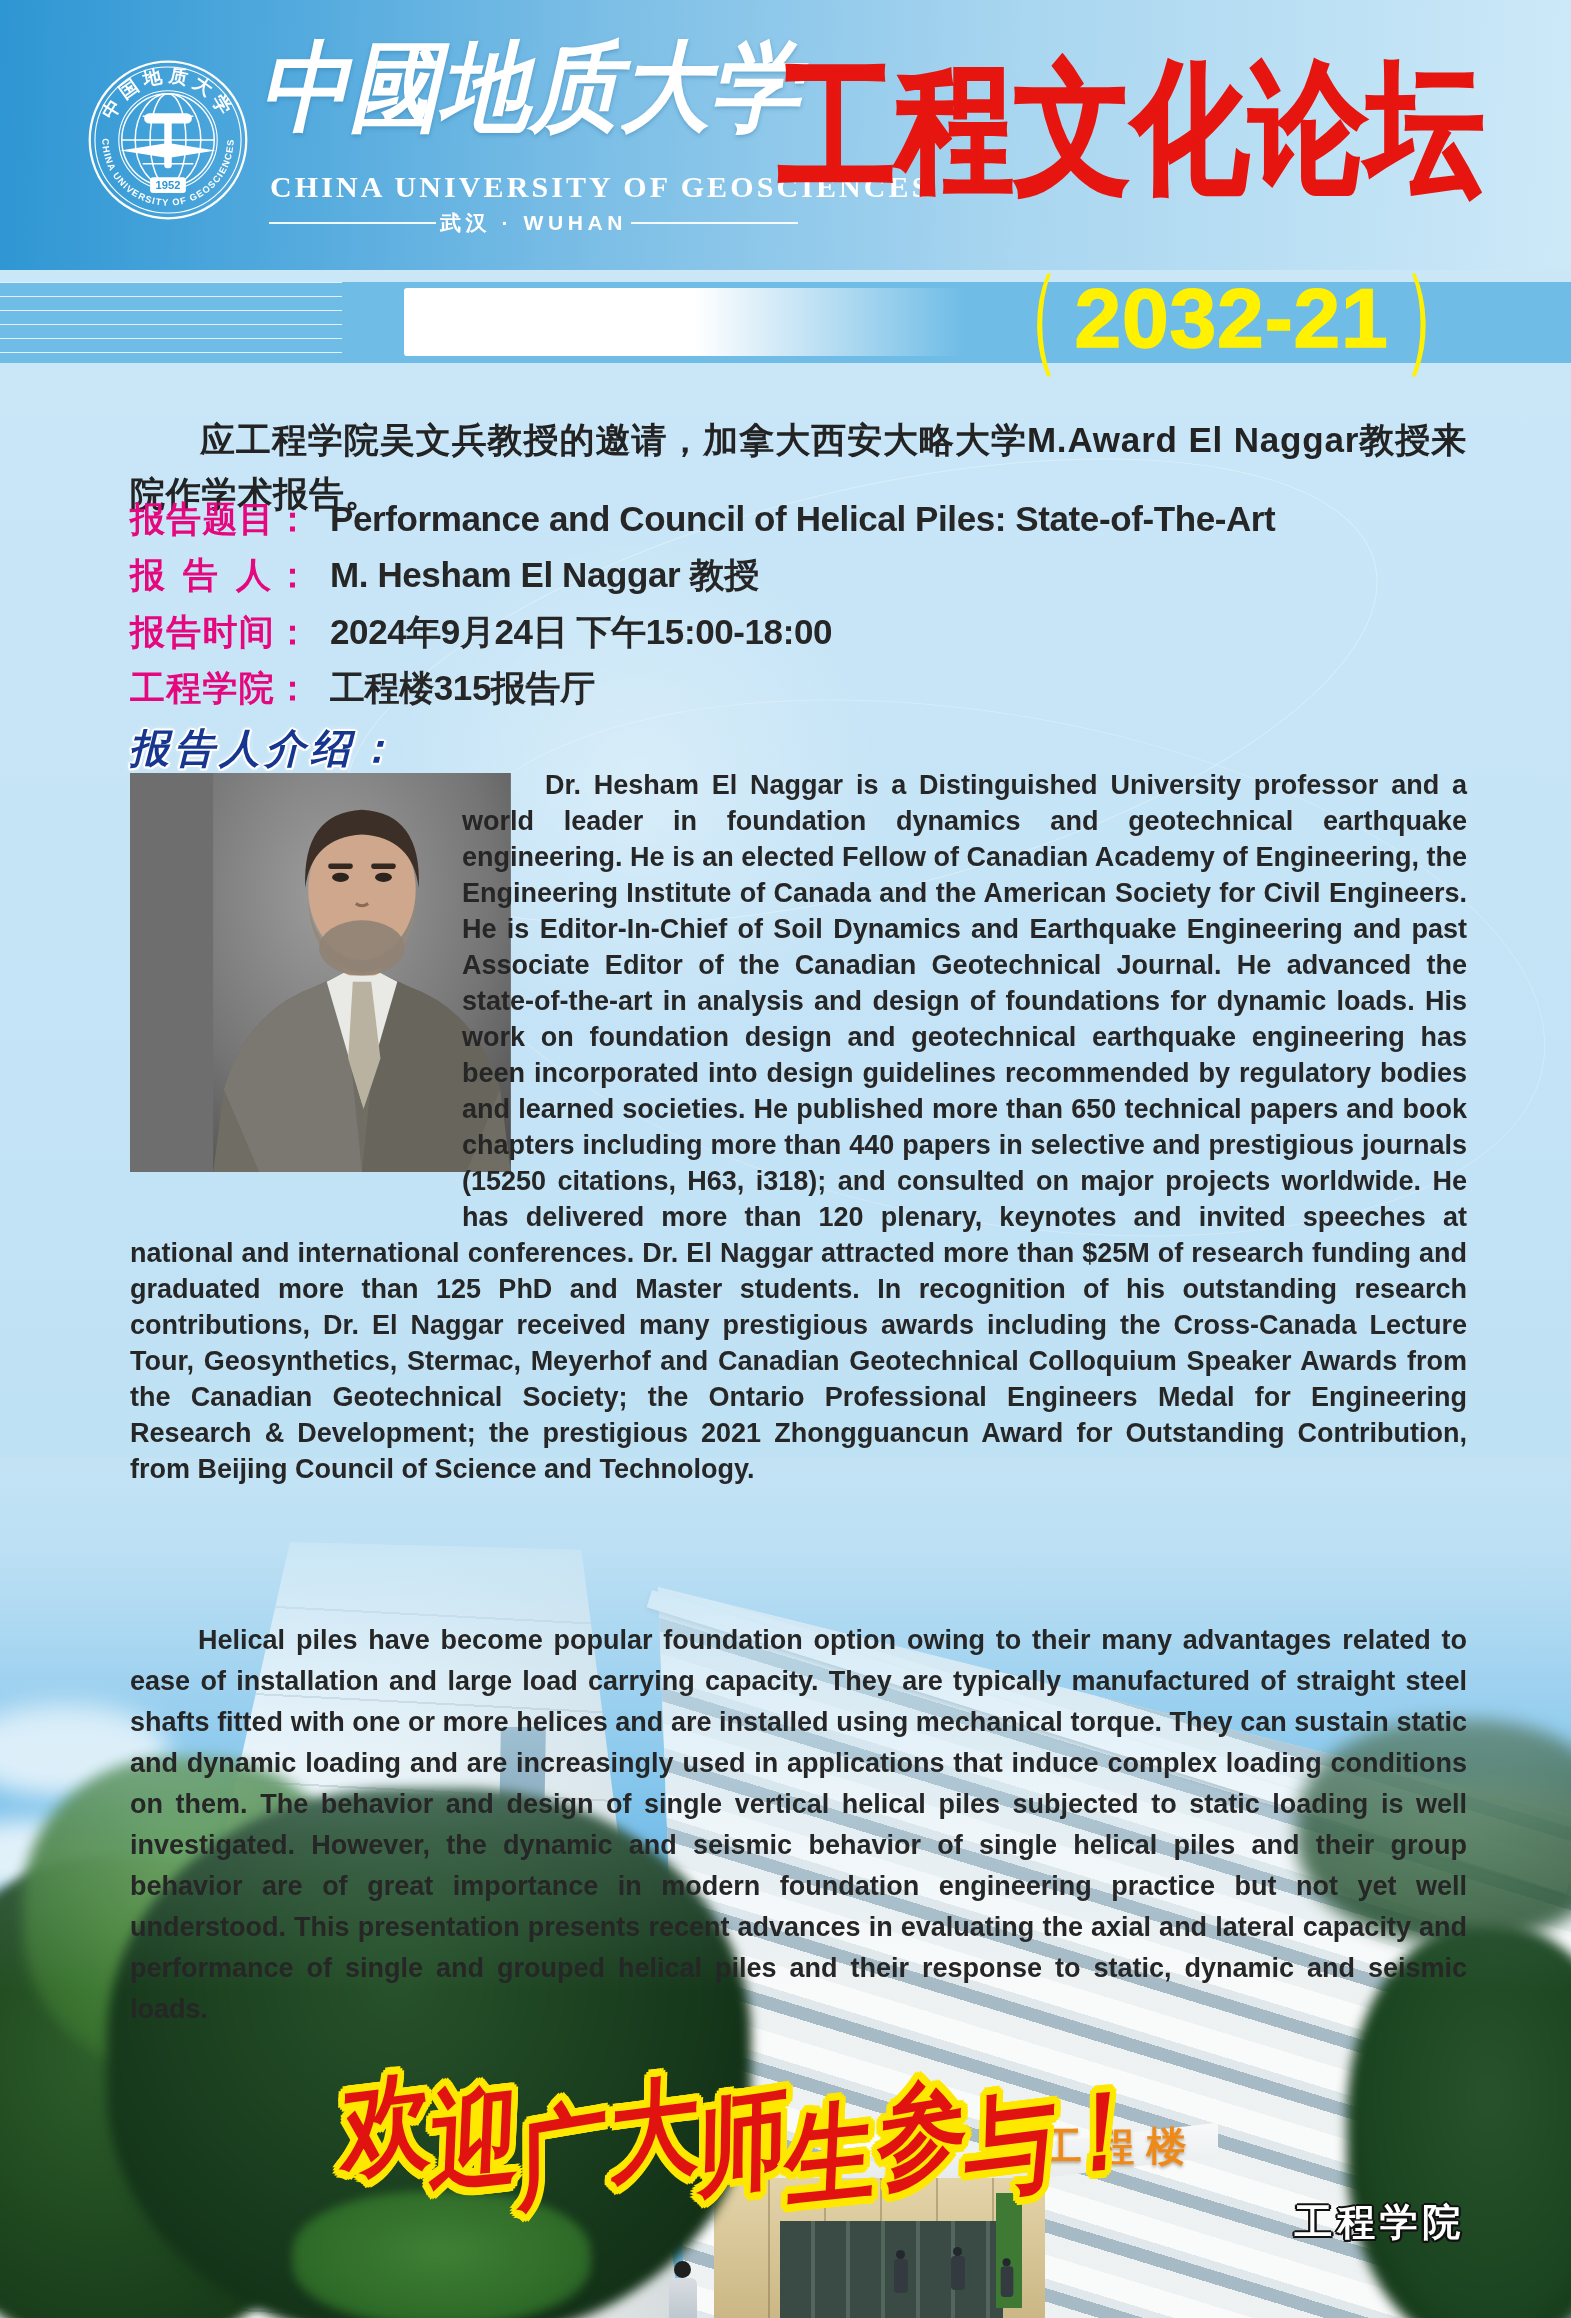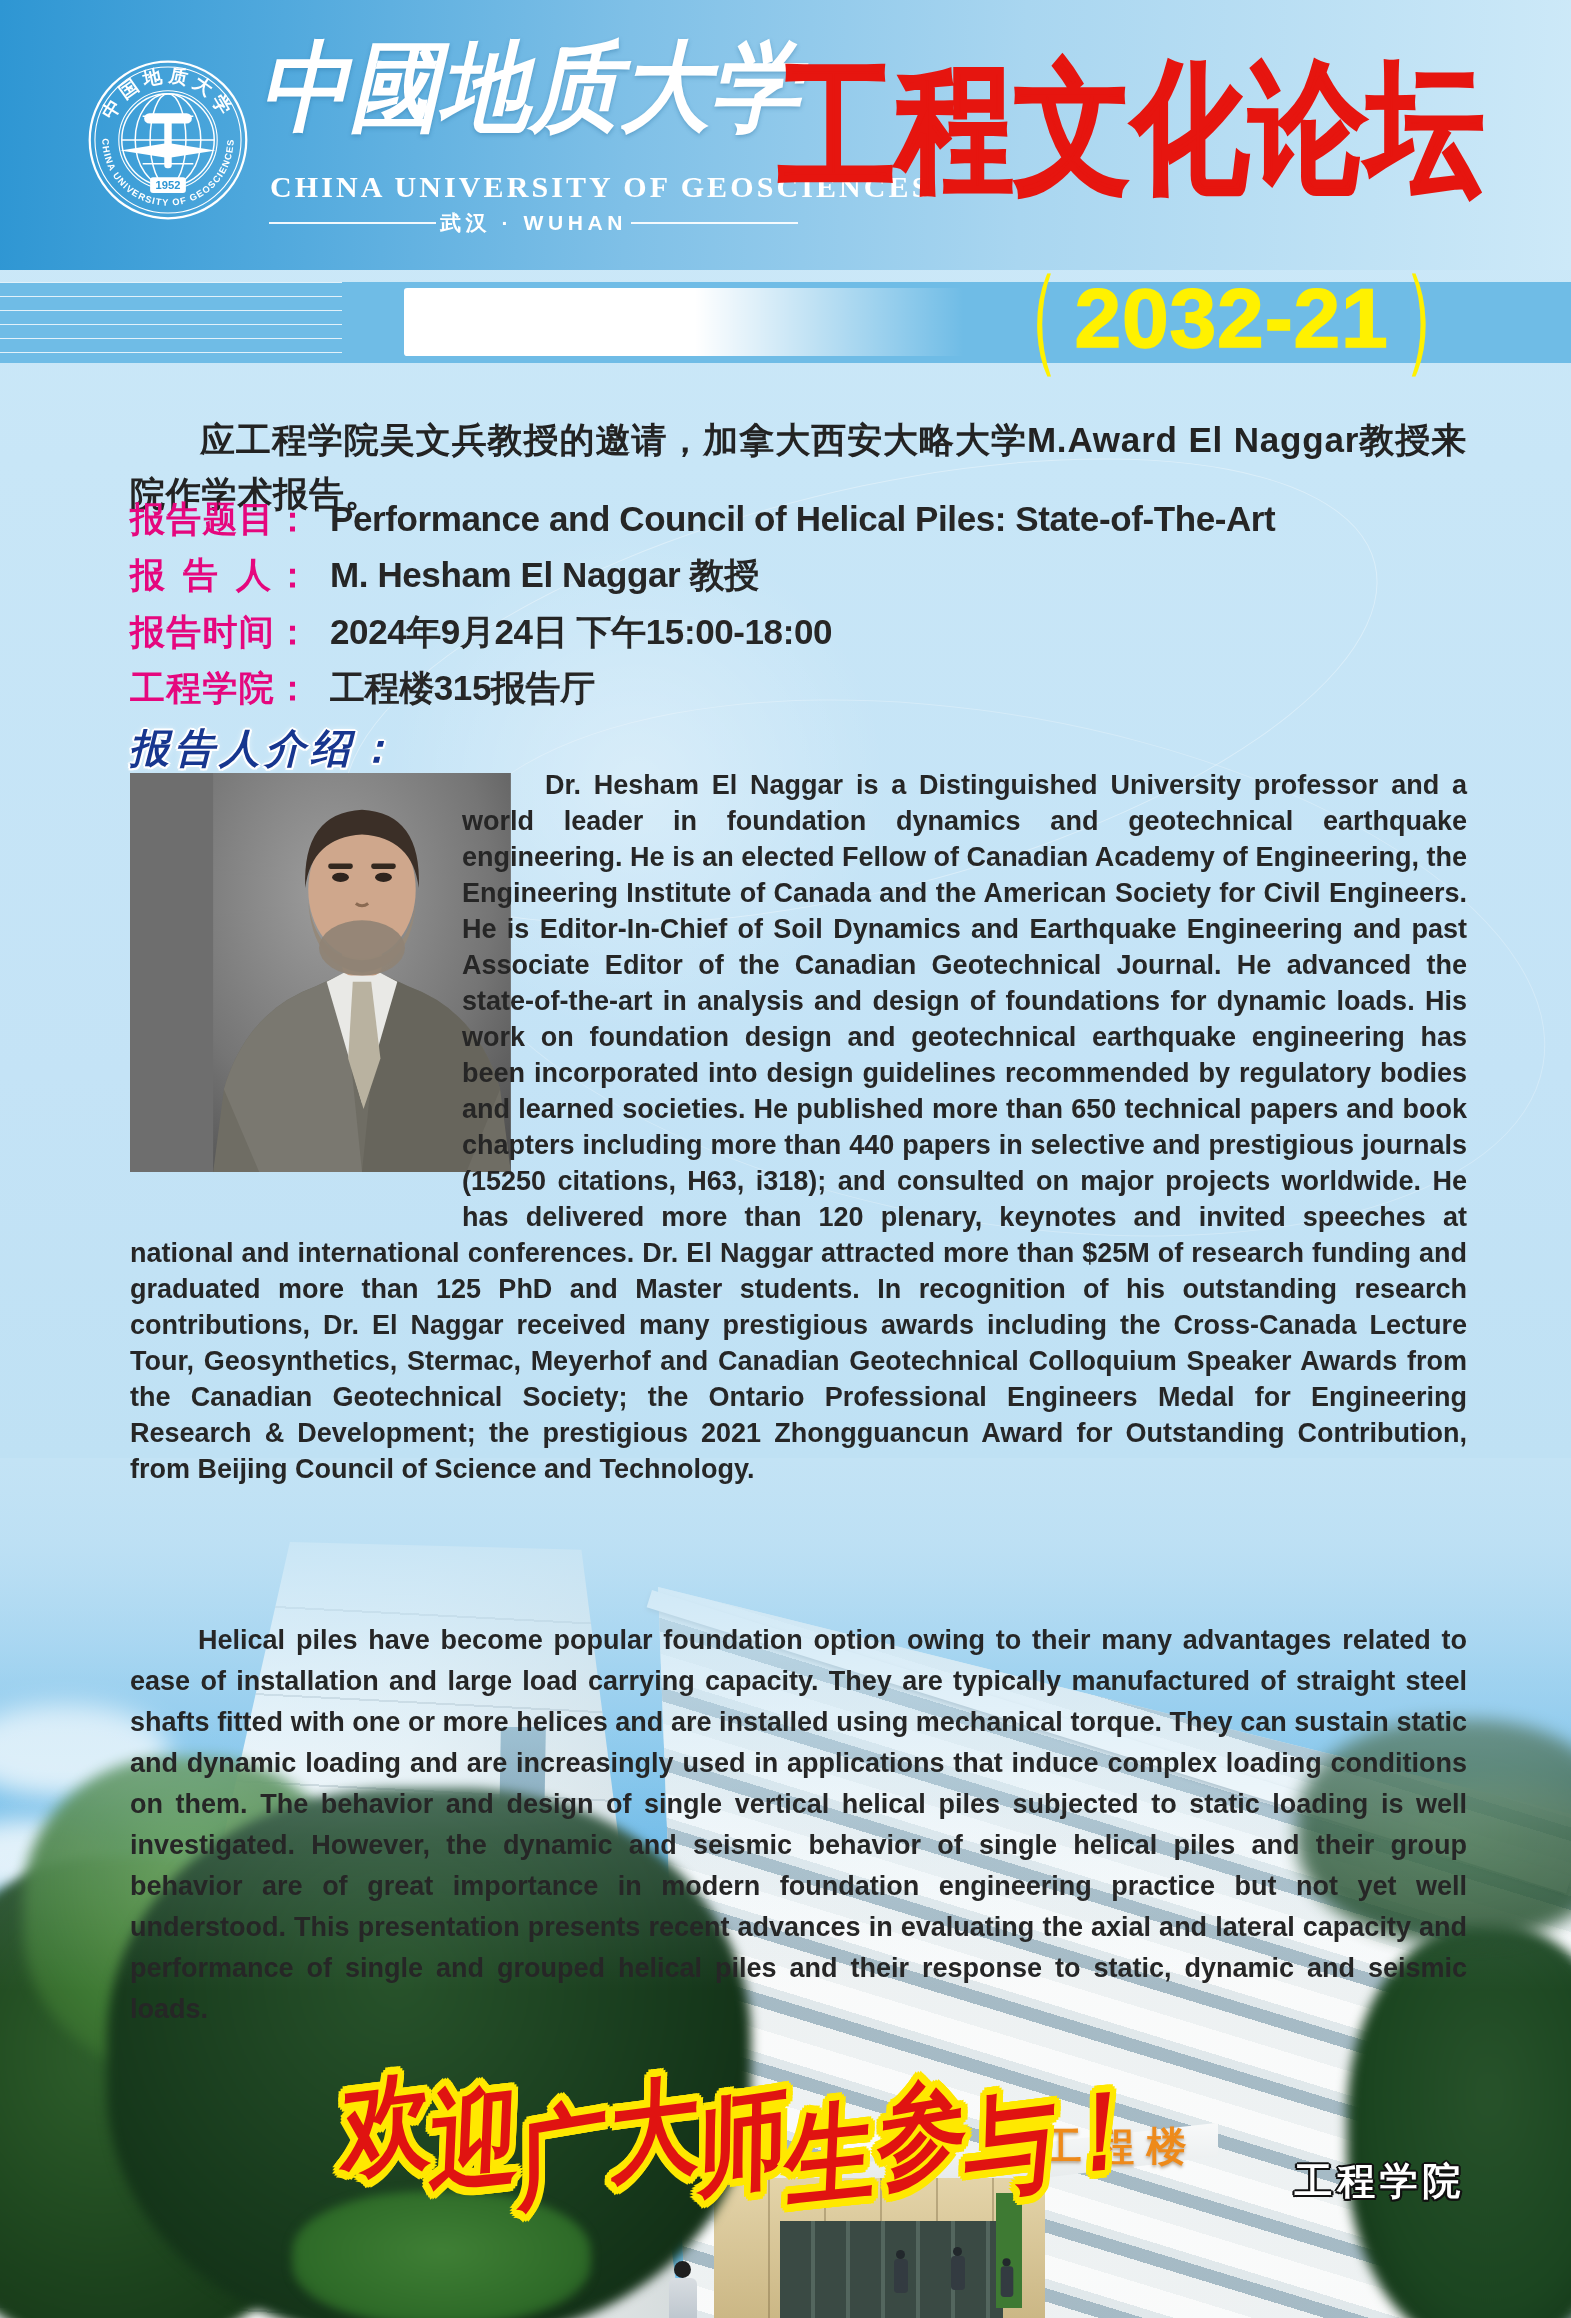--- a/index.html
+++ b/index.html
@@ -138,21 +138,21 @@
   .welcome-inner .ch:nth-child(2){transform:translateY(4.6px) rotate(-5deg);}
   .welcome-inner .ch:nth-child(3){transform:translateY(21.5px) rotate(-8deg);}
   .welcome-inner .ch:nth-child(4){transform:translateY(-4.6px) rotate(-6deg);}
   .welcome-inner .ch:nth-child(5){transform:translateY(7.7px) rotate(-7deg);}
   .welcome-inner .ch:nth-child(6){transform:translateY(20px) rotate(-5deg);}
   .welcome-inner .ch:nth-child(7){transform:translateY(-1.5px) rotate(-8deg);}
   .welcome-inner .ch:nth-child(8){transform:translateY(10.7px) rotate(-6deg);}
   .welcome-inner .ch:nth-child(9){transform:translateY(-3.1px) rotate(-4deg);}
   .signature{left:1020px;top:2158px;width:445px;text-align:right;z-index:12;color:#FFFFFF;font-weight:bold;
     text-shadow:2.3px 0 0 #111,-2.3px 0 0 #111,0 2.3px 0 #111,0 -2.3px 0 #111,1.5px 1.5px 0 #111,-1.5px 1.5px 0 #111,1.5px -1.5px 0 #111,-1.5px -1.5px 0 #111;}
-  .signature .org{font-size:38px;letter-spacing:4.6px;line-height:46px;}
+  .signature .org{font-size:38px;letter-spacing:4.6px;line-height:46px;margin-top:41px;}
   .signature .date{font-size:36px;letter-spacing:1.5px;line-height:46px;margin-top:18.4px;}
 </style>
 </head>
 <body>
 
 <div class="poster">
 
   <div class="abs header">
     <svg class="abs logo-svg" viewBox="0 0 220 220">
       <circle cx="110" cy="110" r="105" fill="none" stroke="#fff" stroke-width="3"></circle>

